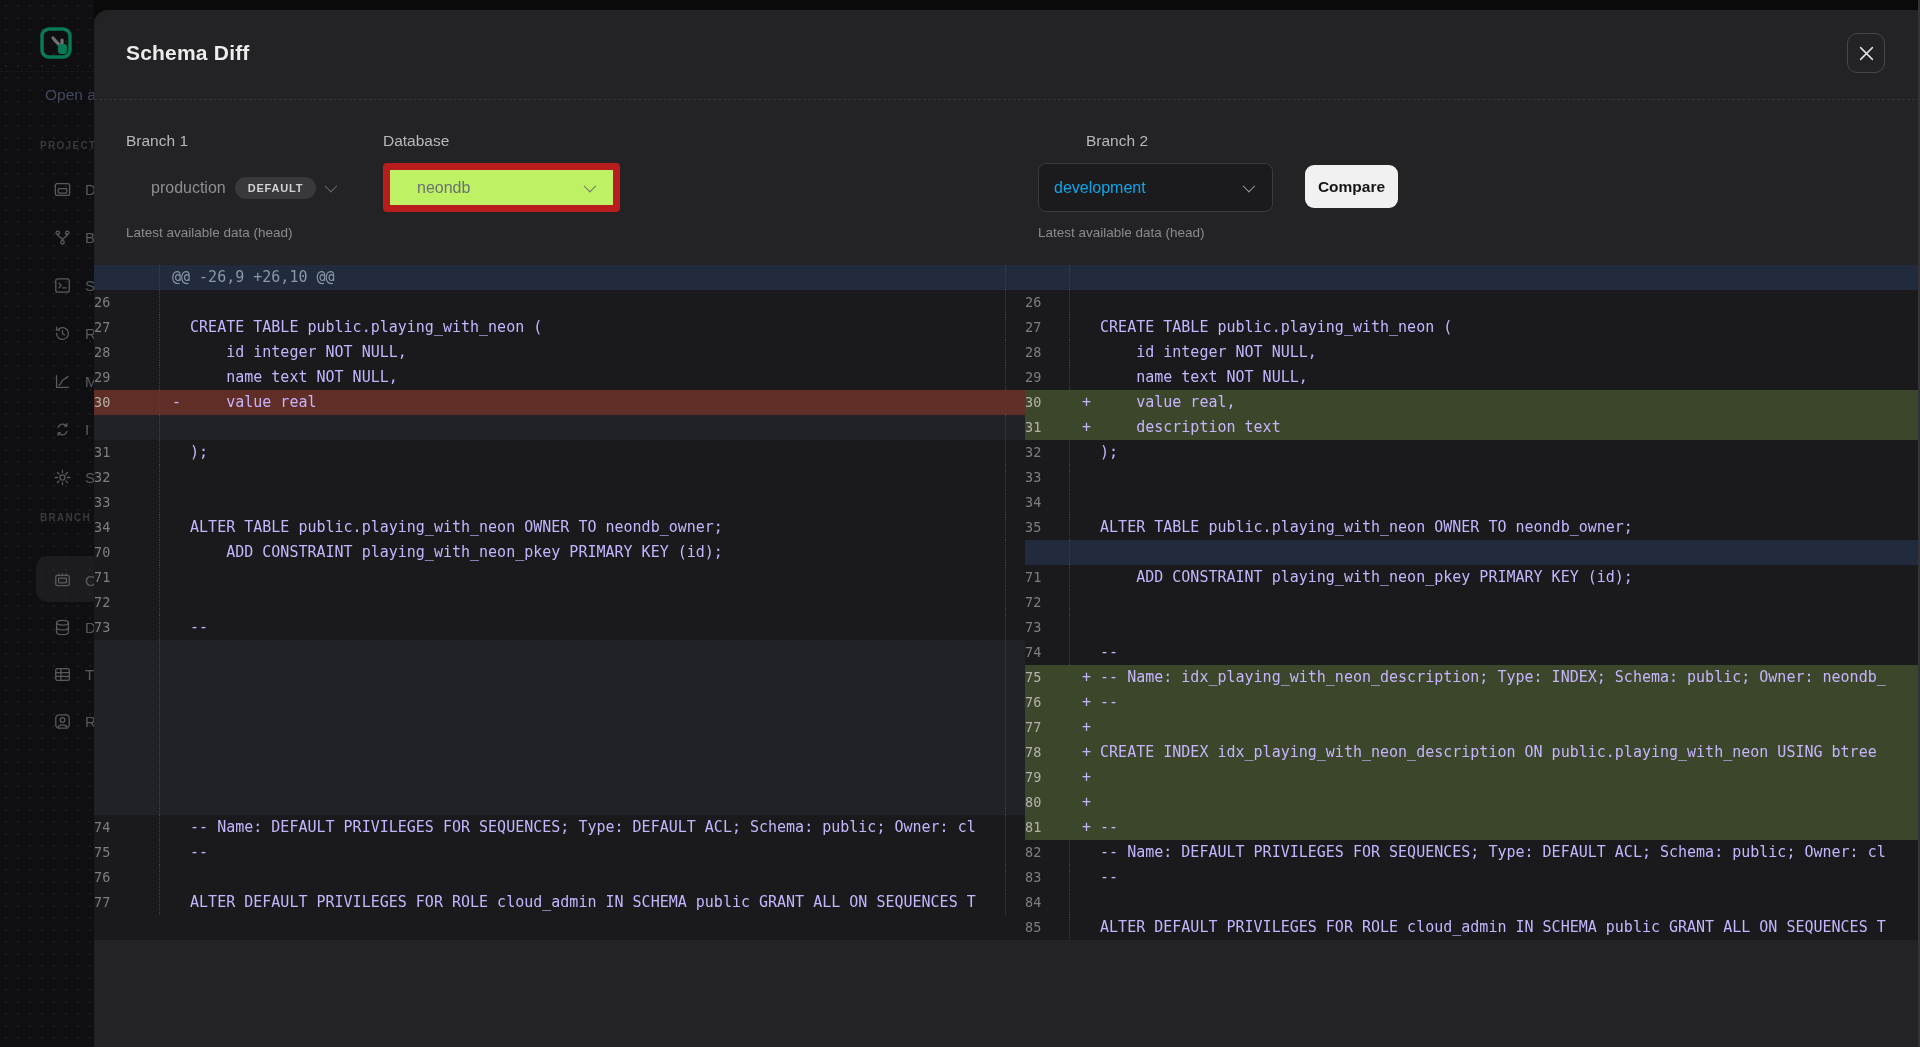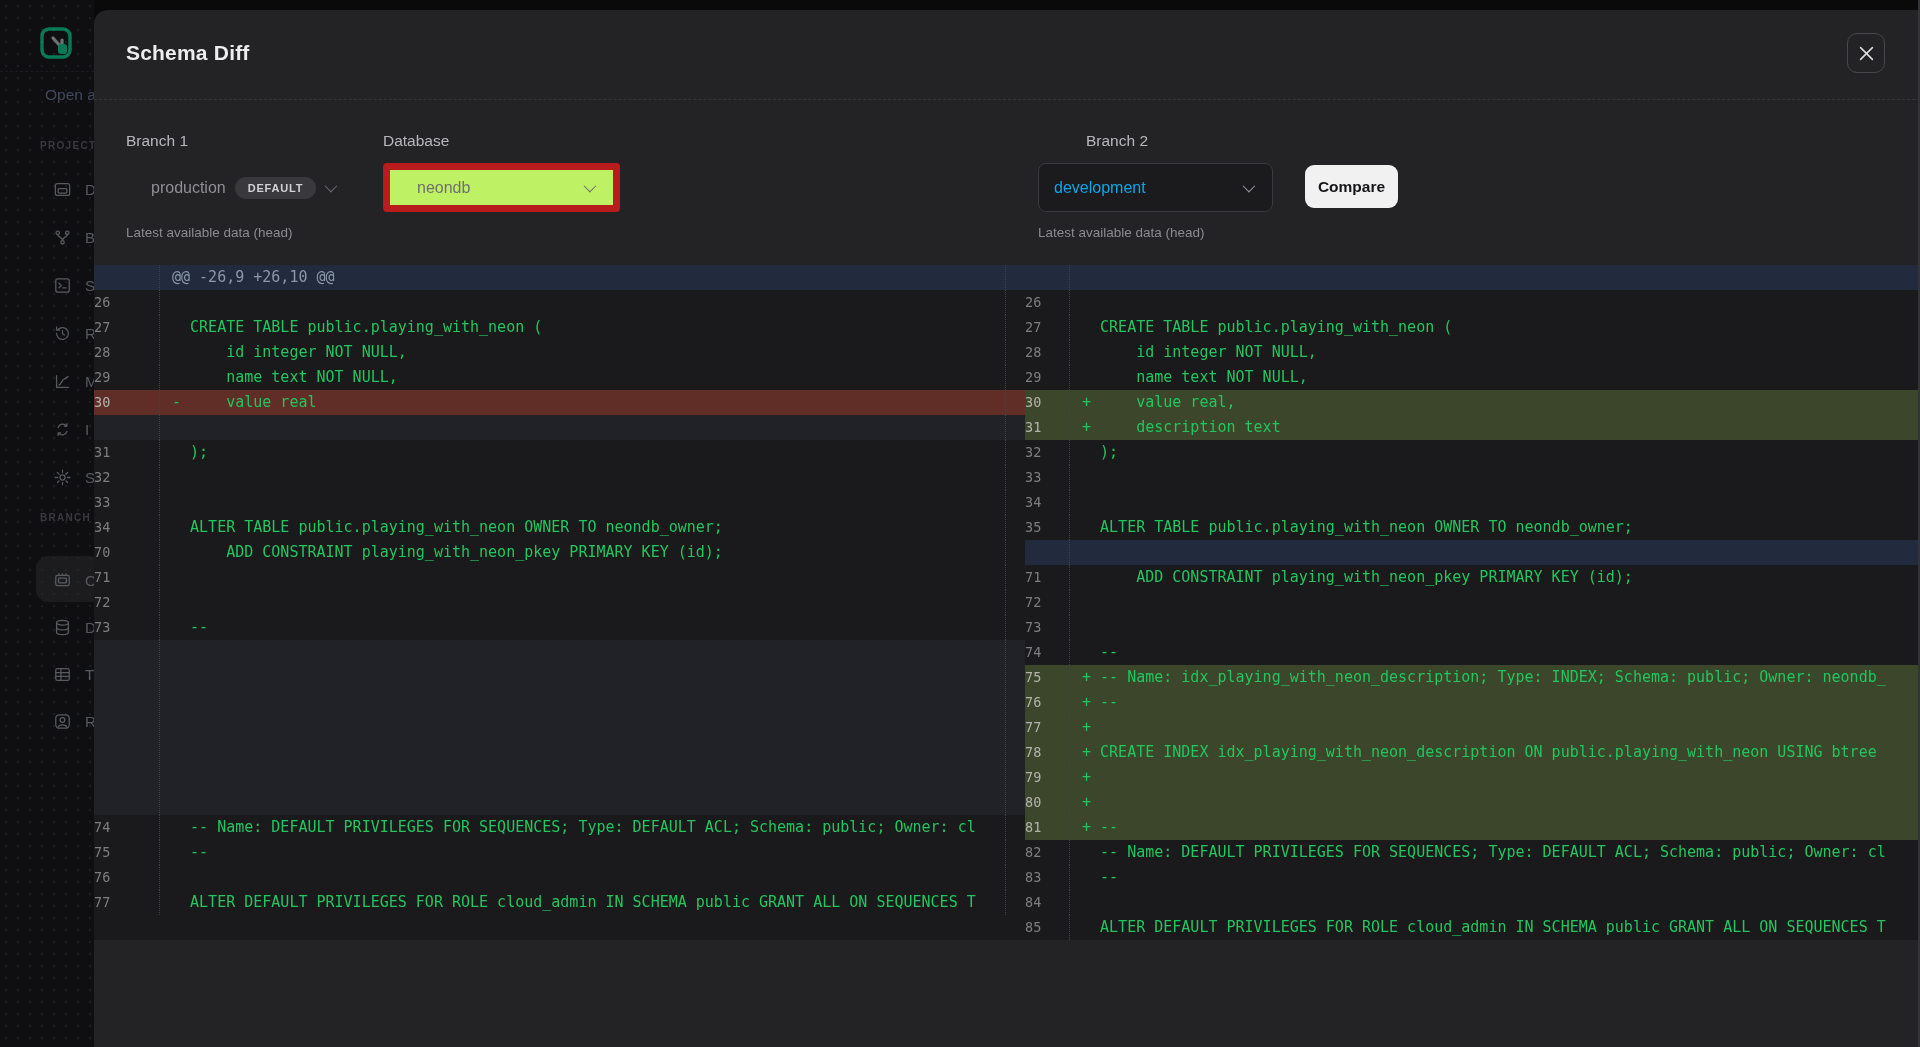--- a/index.html
+++ b/index.html
@@ -64,21 +64,21 @@
     background:#1a1a1c; font-family:"DejaVu Sans Mono", monospace; }
   .pane { position:absolute; top:0; height:675px; overflow:hidden; }
   .paneL { left:0; width:931px; }
   .paneR { left:931px; width:895px; }
   .drow { display:flex; width:100%; height:25px; }
   .drow.gap1 { height:25px; } .drow.gap7 { height:175px; }
   .ln { flex:none; text-align:left; font-size:13.5px; line-height:25px;
     color:#7e7e80; padding-right:13px; }
   .paneL .ln { width:65px; } .paneR .ln { width:44px; }
   .code { flex:1 1 auto; overflow:hidden; white-space:pre; font-size:15px;
-    line-height:25px; color:#22c55e; padding-left:12px;
+    line-height:25px; color:#c4b5fd; padding-left:12px;
     border-left:1px dotted #424248; }
   .paneL .code { flex:none; width:846px; }
   .sg { flex:none; width:20px; border-left:1px dotted #424248; }
   .v-norm { background:#1a1a1c; }
   .v-gap  { background:#212227; }
   .v-hunk { background:#212b3d; }
   .v-hunk .code { color:#8c97ac; }
   .v-rem  { background:#602d27; }
   .v-add  { background:#3c462a; }
   .v-rem .ln, .v-add .ln { color:#b3b3ad; }

